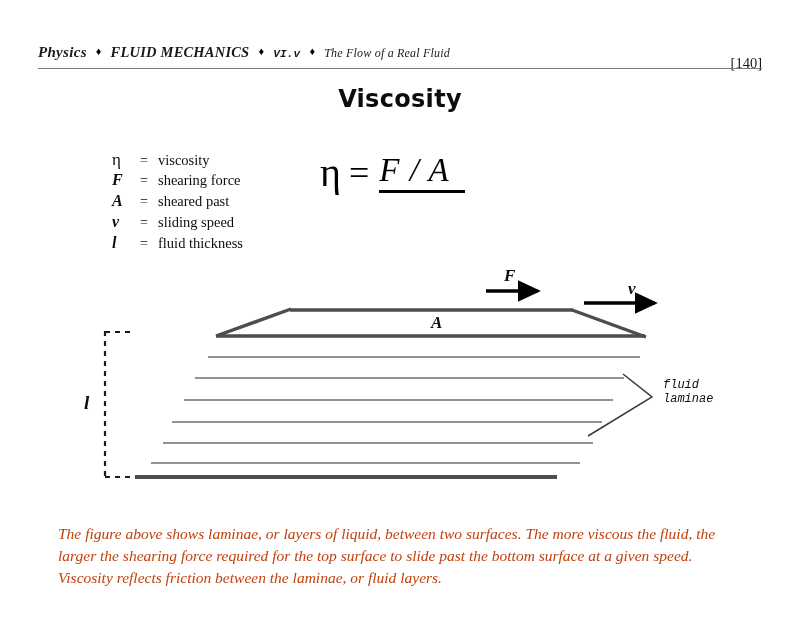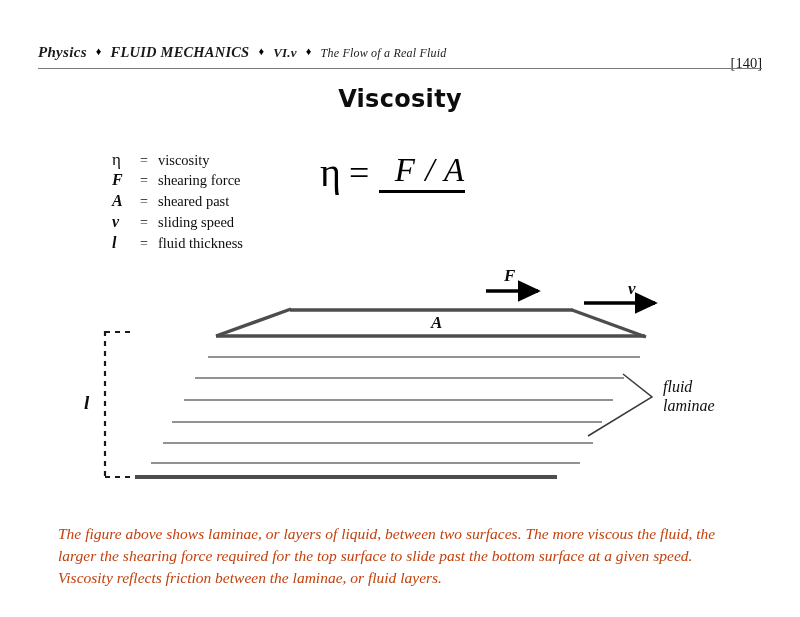--- a/index.html
+++ b/index.html
@@ -45,21 +45,22 @@
   .hdr-sep {
     display: inline-block;
     font-style: normal;
     font-weight: normal;
     font-size: 11px;
     vertical-align: 2px;
     padding: 0 9px;
     color: #000;
   }
   .hdr-sec {
-    font-size: 13px;
+    font-size: 11px;
+    font-family: Liberation Mono, monospace;
   }
   .hdr-title-text {
     font-weight: normal;
     font-size: 12px;
   }
   .hdr-right {
     position: absolute;
     right: 0;
     top: 11px;
     font-family: "Liberation Serif", serif;
@@ -146,21 +147,21 @@
     padding-right: 8px;
   }
   #eq-equals {
     font-size: 36px;
     line-height: 1;
     padding-right: 10px;
   }
   #eq-frac {
     display: inline-flex;
     flex-direction: column;
-    align-items: flex-end;
+    align-items: flex-start;
   }
   #eq-num, #eq-den {
     font-style: italic;
     font-size: 33px;
     line-height: 1.12;
     letter-spacing: 1px;
     white-space: nowrap;
   }
   #eq-bar {
     width: 100%;
@@ -189,23 +190,24 @@
     color: #0d0d0d;
     white-space: nowrap;
   }
   #label-l   { left: 84px;  top: 392px; font-size: 19px; }
   #label-A   { left: 431px; top: 313px; font-size: 17px; }
   #label-F   { left: 504px; top: 266px; font-size: 17px; }
   #label-v   { left: 628px; top: 279px; font-size: 17px; }
   #label-laminae {
     left: 663px;
     top: 378px;
-    font-size: 16px;
+    font-size: 12px;
     font-weight: normal;
     line-height: 1.18;
+    font-family: Liberation Mono, monospace;
   }
 
   
   #caption {
     position: absolute;
     left: 58px;
     top: 523px;
     width: 692px;
     font-family: "Liberation Serif", serif;
     font-style: italic;

